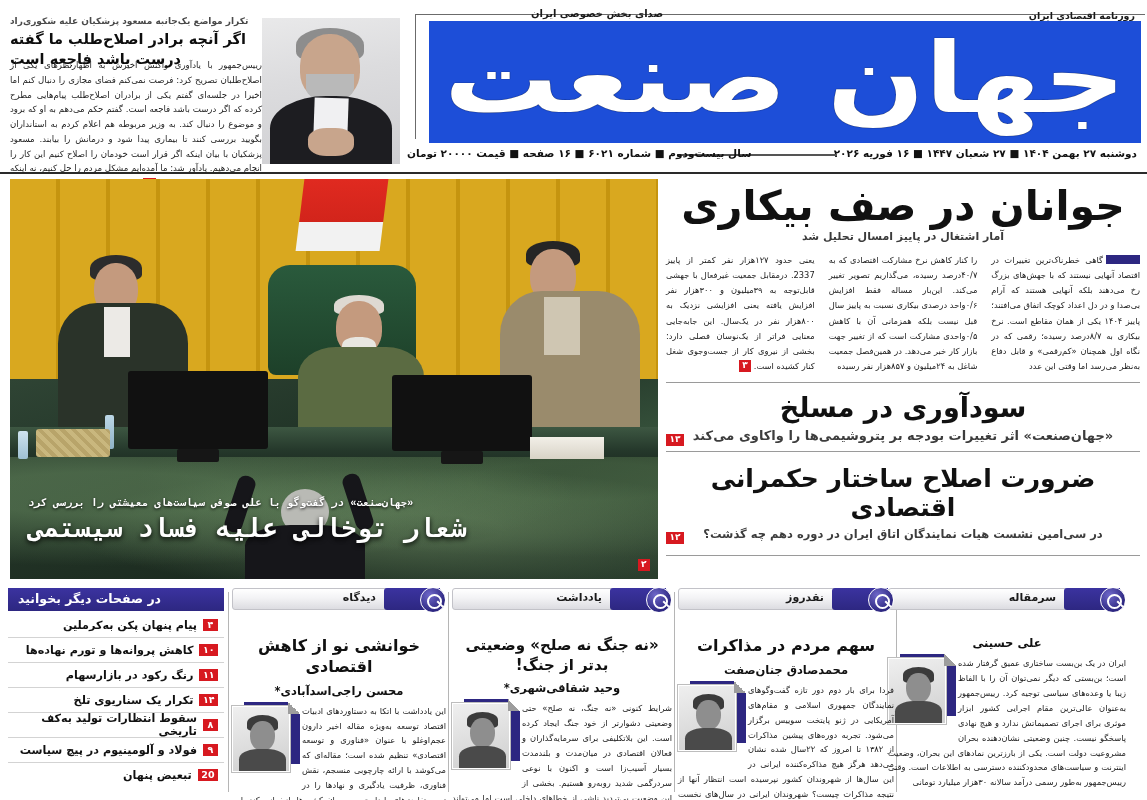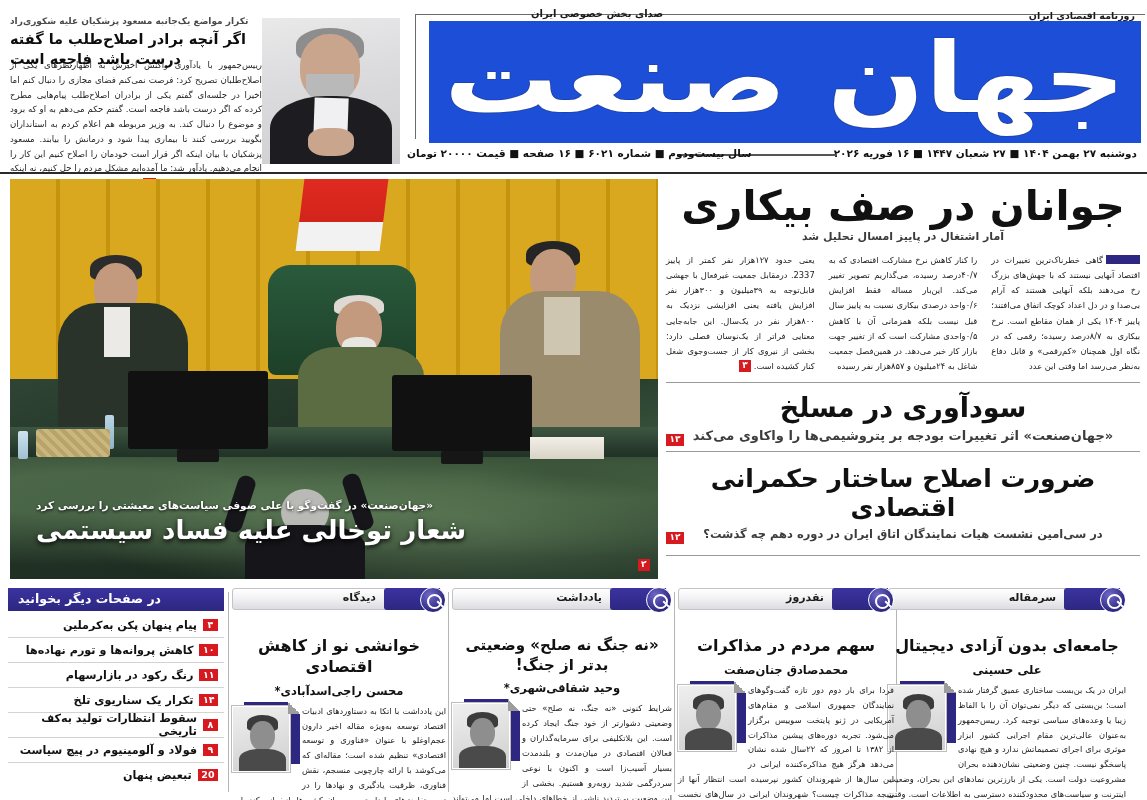--- a/index.html
+++ b/index.html
@@ -129,21 +129,21 @@
   .monA { top:192px; left:118px; width:140px; height:78px; }
   .monB { top:196px; left:382px; width:140px; height:76px; }
   .bottle { position:absolute; top:236px; left:95px; width:9px; height:34px;
       background:linear-gradient(180deg,#bcd7e6,#8fb3c6); border-radius:2px; }
   .bottle2{ position:absolute; top:252px; left:8px; width:10px; height:28px;
       background:linear-gradient(180deg,#cfe3ee,#9ec1d2); border-radius:2px; }
   .papers { position:absolute; top:258px; left:520px; width:74px; height:22px;
       background:linear-gradient(180deg,#f2efe8,#d8d3c6); }
   .basket { position:absolute; top:250px; left:26px; width:74px; height:28px;
       background:repeating-linear-gradient(45deg,#c9b77e 0 4px,#b8a46a 4px 8px); border-radius:3px;}
-  .mp-caption { position:absolute; bottom:34px; left:12px; width:100%; text-align:left; padding-left:14px; }
+  .mp-caption { position:absolute; bottom:34px; left:4px; width:100%; text-align:left; padding-left:14px;font-family:Liberation Mono, monospace; }
   .mp-kicker { font-size:10.5px; color:#ffffff; font-weight:700; text-shadow:0 1px 3px rgba(0,0,0,.95); margin-bottom:4px; }
   .mp-title  { font-size:26px; color:#ffffff; font-weight:700; text-shadow:0 2px 5px rgba(0,0,0,.95); letter-spacing:-.5px;}
   .mp-pagebox { position:absolute; bottom:8px; right:8px; }
 
   
   .newscol { position:absolute; top:179px; left:666px; width:474px; height:400px; }
   .lead-title { text-align:center; font-size:41px; font-weight:700; color:#111; line-height:1.15; margin-top:4px; letter-spacing:-1px;}
   .lead-sub { text-align:center; font-size:11px; color:#3b3b3b; font-weight:600; }
   .lead-body { margin-top:10px; column-count:3; column-gap:14px; font-size:8.3px; line-height:1.82;
      text-align:justify; color:#1b1b1b; }
@@ -363,21 +363,20 @@
     <div class="bsep" style="left:448px"></div>
     <div class="bsep" style="left:228px"></div>
 
     <div class="bcol b1">
       <div class="btab">
         <div class="btab-bar"></div>
         <div class="btab-blue"></div>
         <div class="btab-icon"></div>
         <div class="btab-label">سرمقاله</div>
       </div>
-      <div class="bhead">جامعه‌ای بدون آزادی دیجیتال</div>
       <div class="bauthor">علی حسینی</div>
       <div class="bbody">
         <span class="bportrait">
           <span class="shadow"></span>
           <span class="pic">
               <span class="fhr"></span>
               <span class="fh"></span>
               <span class="fb"></span>
             </span>
           <span class="curl"></span>

